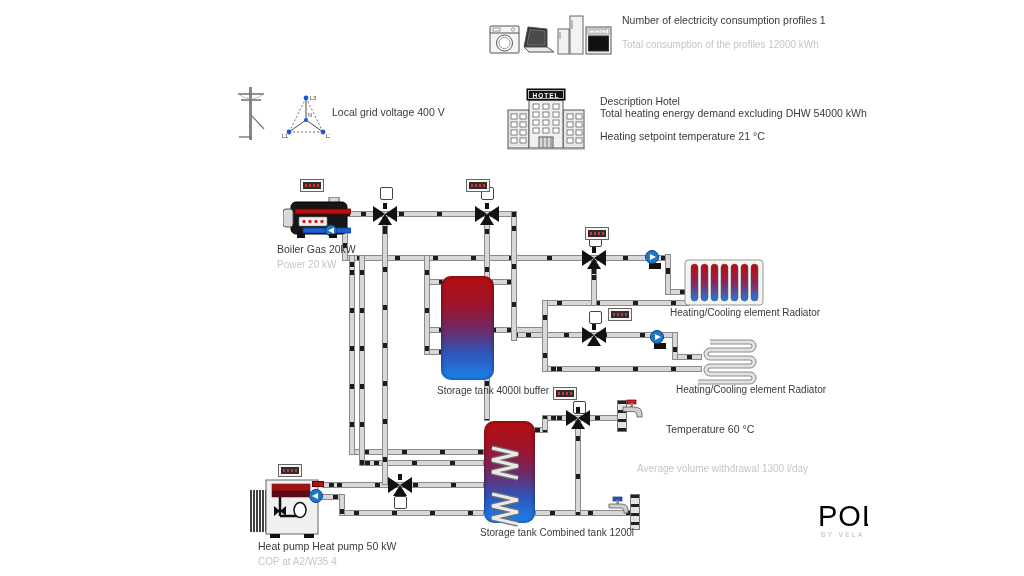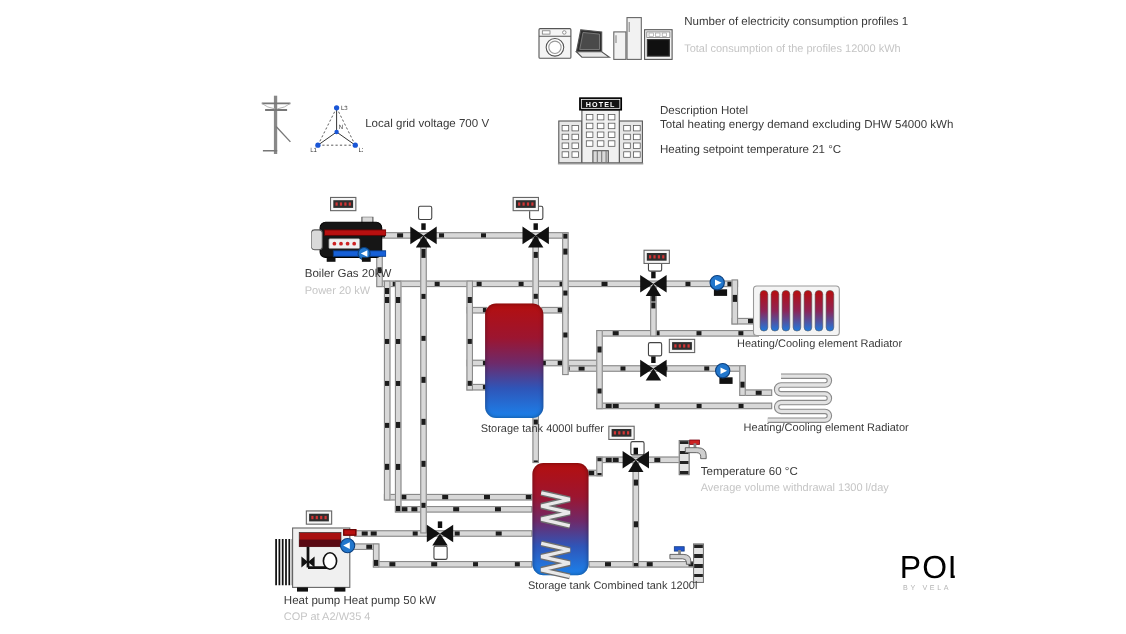--- a/index.html
+++ b/index.html
@@ -80,21 +80,21 @@
     <path d="M24,6 L24,28 M7,40 L24,28 M41,40 L24,28" stroke="#333" stroke-width="0.9" fill="none"></path>
     <circle cx="24" cy="6" r="2.4" fill="#1a56d6"></circle>
     <circle cx="7" cy="40" r="2.4" fill="#1a56d6"></circle>
     <circle cx="41" cy="40" r="2.4" fill="#1a56d6"></circle>
     <circle cx="24" cy="28" r="2" fill="#1a56d6"></circle>
     <text x="28" y="8" font-size="5.5" fill="#333">L3</text>
     <text x="0" y="46" font-size="5.5" fill="#333">L1</text>
     <text x="44" y="46" font-size="5.5" fill="#333">L2</text>
     <text x="26" y="25" font-size="5.5" fill="#333">N</text>
   </svg>
-  <span class="lbl" style="left:332px;top:106px">Local grid voltage 700 V</span>
+  <span class="lbl" style="left:332px;top:106px">Local grid voltage 400 V</span>
 
   <svg class="icon" style="left:507px;top:88px" width="78" height="62" viewBox="0 0 78 62">
     <rect x="1" y="22" width="21" height="38" fill="#e7e7e7" stroke="#555"></rect>
     <rect x="56" y="22" width="21" height="38" fill="#e7e7e7" stroke="#555"></rect>
     <rect x="22" y="12" width="34" height="48" fill="#f0f0f0" stroke="#555"></rect>
     <rect x="20" y="1" width="38" height="11" fill="#141414" stroke="#000"></rect>
     <rect x="21.5" y="2.5" width="35" height="8" fill="none" stroke="#fff" stroke-width="0.7"></rect>
     <text x="39" y="9.5" font-size="6.5" font-weight="bold" fill="#fff" text-anchor="middle" letter-spacing="1">HOTEL</text>
     <g fill="#fff" stroke="#555" stroke-width="0.7">
       <rect x="26" y="16" width="6" height="5"></rect>
@@ -325,22 +325,22 @@
     <path d="M4,46 H56 a4,4 0 0 0 0,-8 H16 a4,4 0 0 1 0,-8 H56 a4,4 0 0 0 0,-8 H16 a4,4 0 0 1 0,-8 H56 a4,4 0 0 0 0,-8 H16" fill="none" stroke="#e3e3e3" stroke-width="3"></path>
   </svg>
   <span class="lbl" style="left:676px;top:384px;font-size:10px">Heating/Cooling element Radiator</span>
 
   <div class="ladder" style="left:617px;top:400px;height:32px"></div>
   <svg class="icon" style="left:621px;top:398px;z-index:5" width="26" height="20" viewBox="0 0 26 20">
     <rect x="6" y="2" width="9" height="4" fill="#c22" stroke="#701" stroke-width="0.7"></rect>
     <rect x="9.5" y="5" width="2.5" height="4" fill="#888"></rect>
     <path d="M2,9 h11 q8,0 8,7 v3 h-5 v-2 q0,-3.5 -4,-3.5 h-10 z" fill="#cfcfcf" stroke="#555" stroke-width="0.8"></path>
   </svg>
-  <span class="lbl" style="left:637px;top:423px">Temperature 60 °C</span>
-  <span class="sub" style="left:637px;top:438px">Average volume withdrawal 1300 l/day</span>
+  <span class="lbl" style="left:666px;top:423px">Temperature 60 °C</span>
+  <span class="sub" style="left:637px;top:463px">Average volume withdrawal 1300 l/day</span>
 
   <div class="ladder" style="left:630px;top:494px;height:36px"></div>
   <svg class="icon" style="left:608px;top:496px;z-index:5" width="24" height="18" viewBox="0 0 24 18">
     <rect x="5" y="1" width="9" height="4" fill="#2255cc" stroke="#113a80" stroke-width="0.7"></rect>
     <rect x="8.5" y="4" width="2.5" height="4" fill="#888"></rect>
     <path d="M1,8 h12 q7,0 7,6 v3 h-4 v-2 q0,-3 -3.5,-3 h-11.5 z" fill="#cfcfcf" stroke="#555" stroke-width="0.8"></path>
   </svg>
 
   <svg class="icon" style="left:248px;top:474px" width="78" height="64" viewBox="0 0 78 64">
     <g stroke="#111" stroke-width="1.6">

